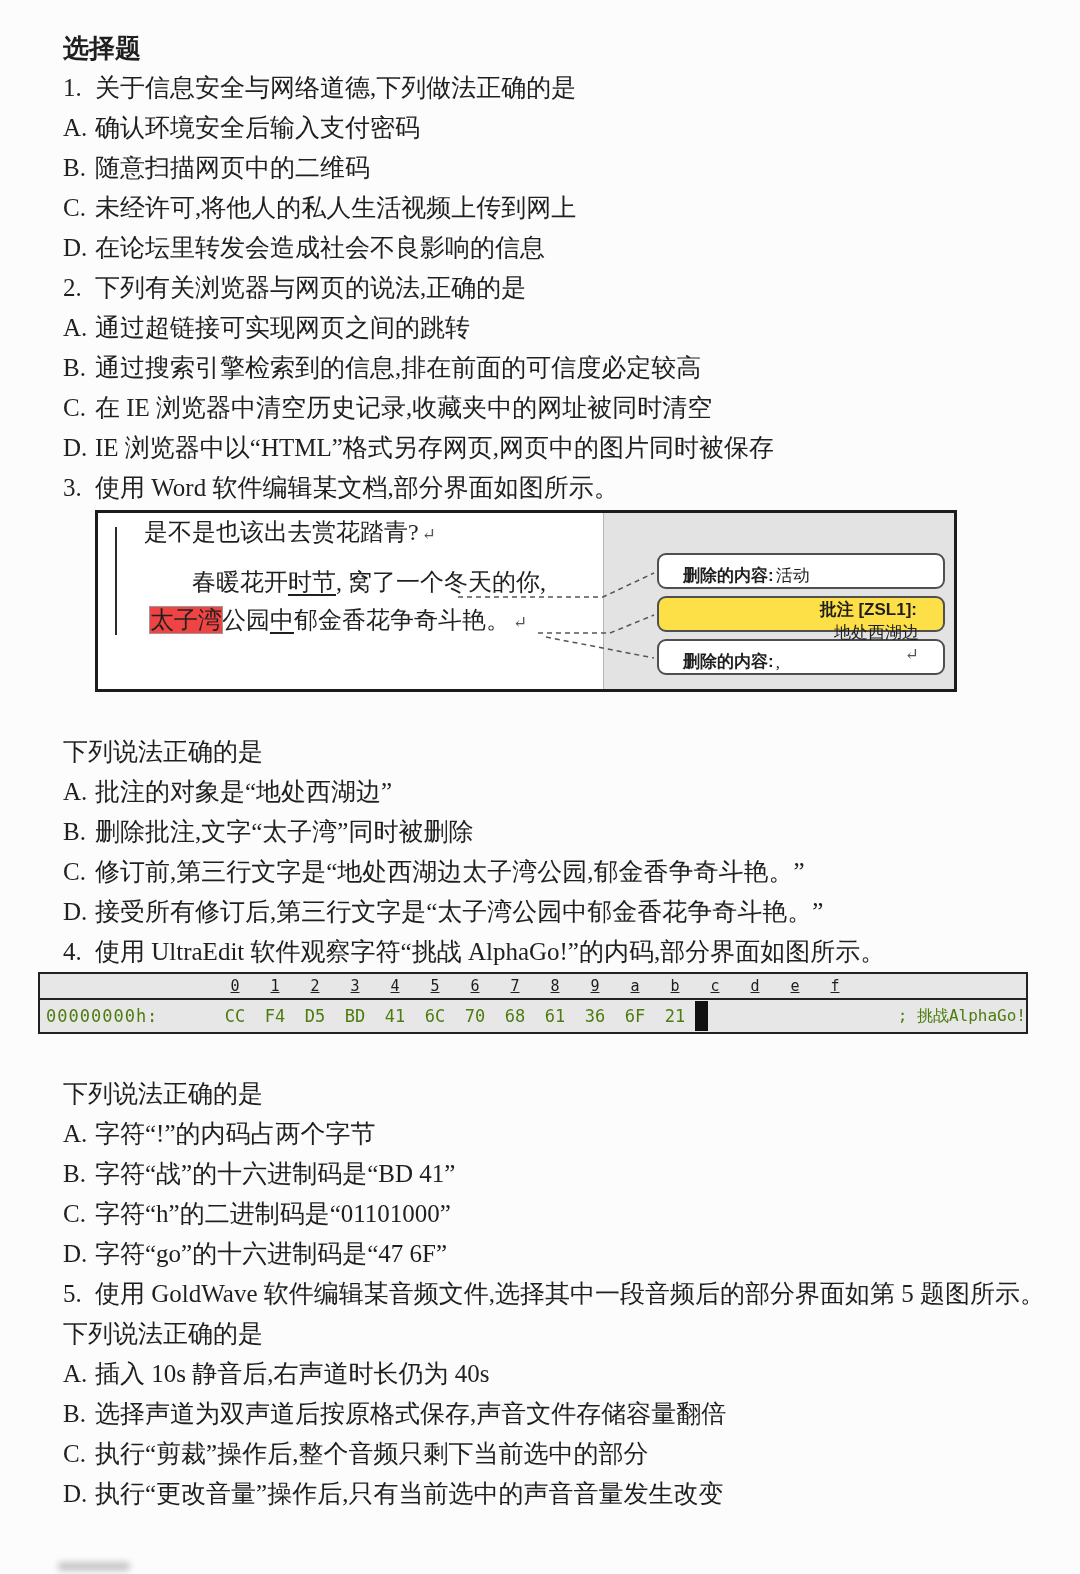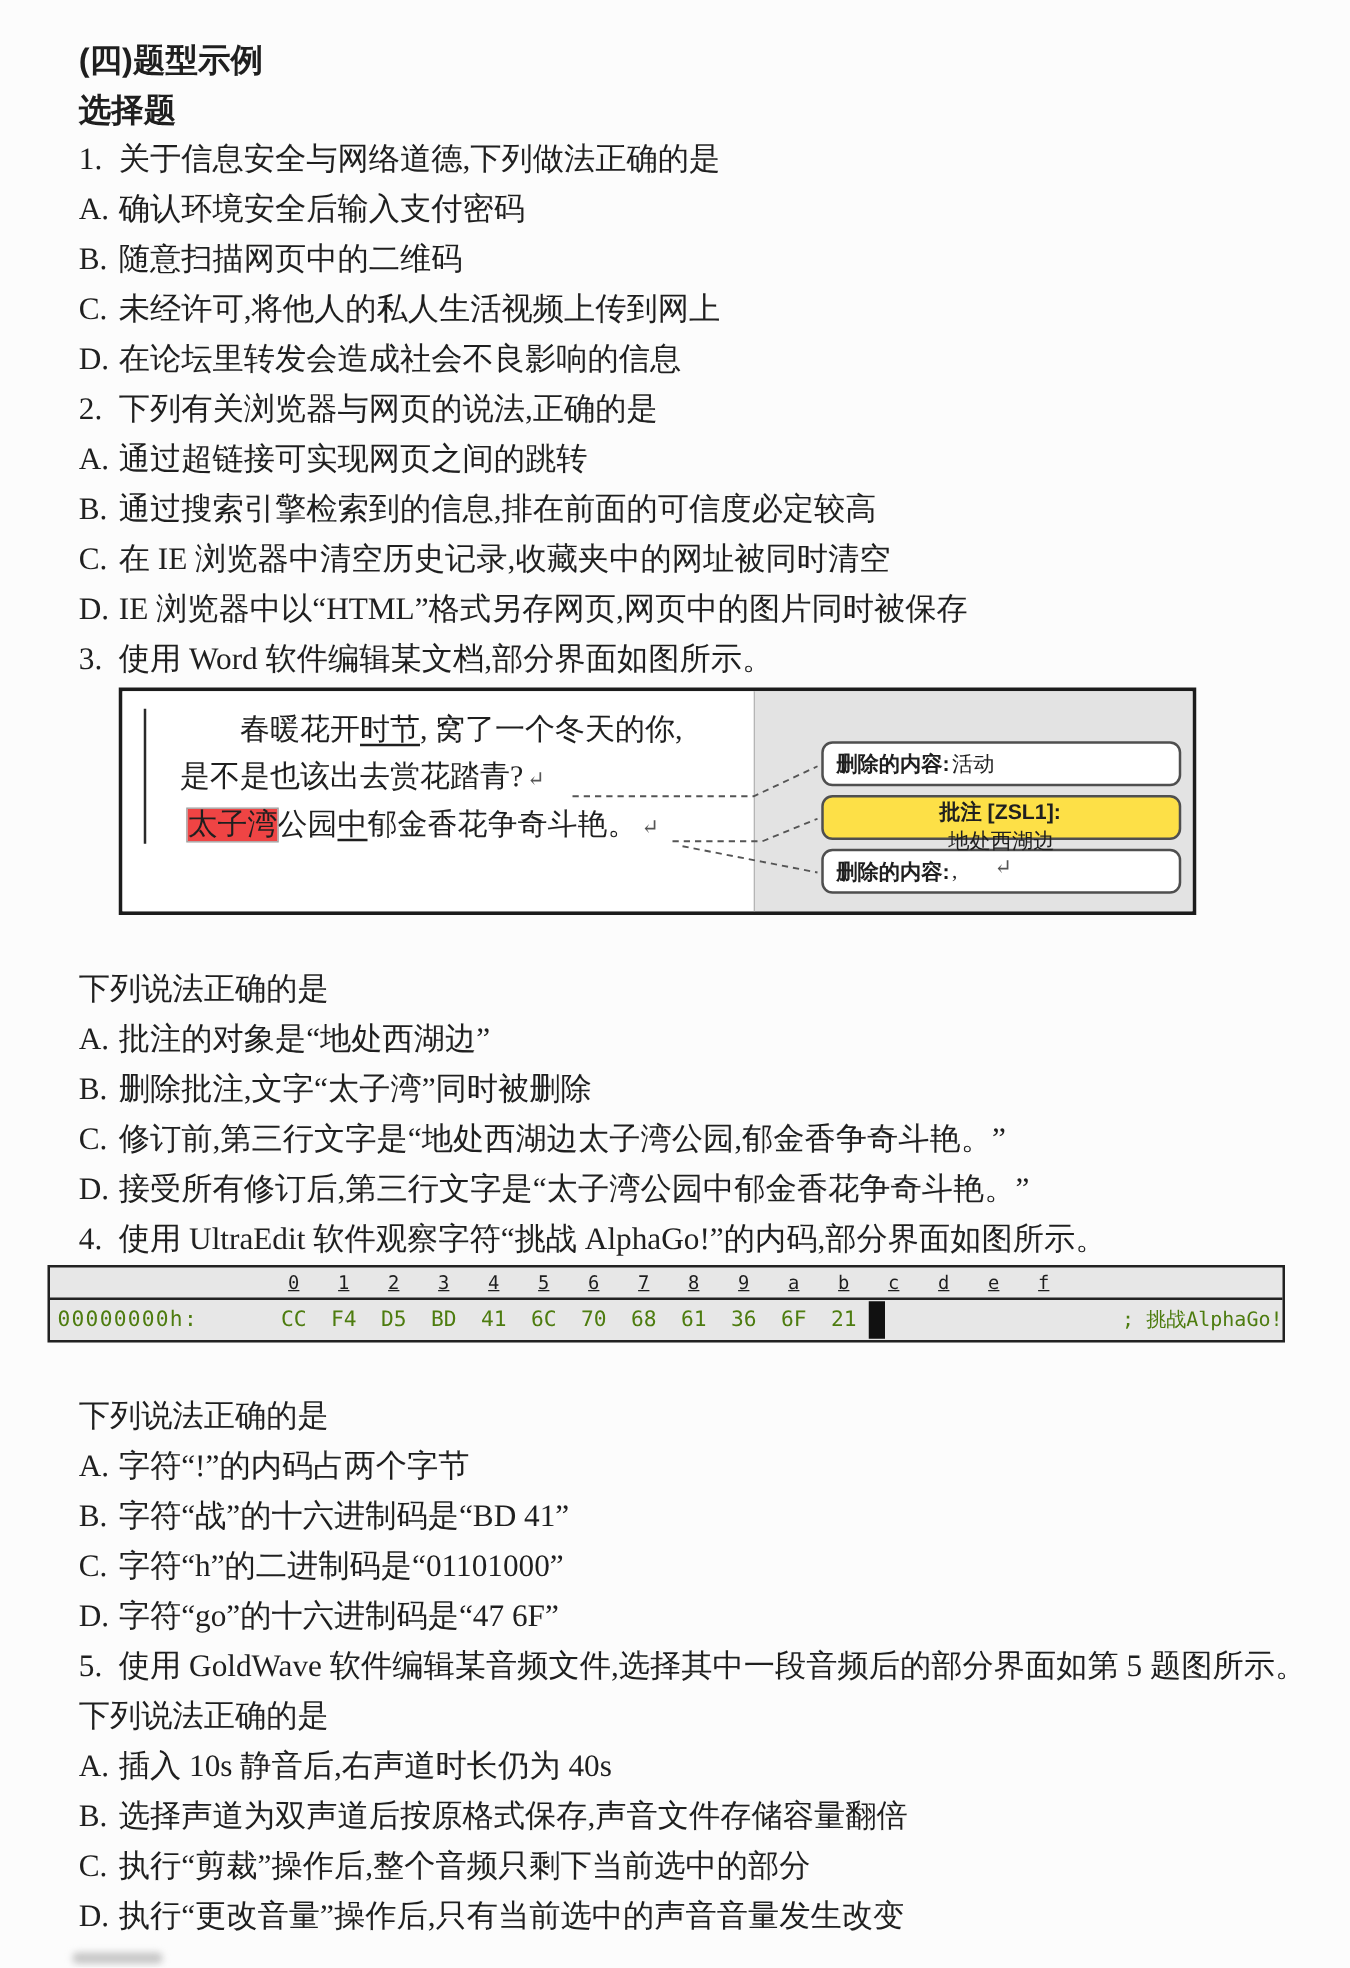--- a/index.html
+++ b/index.html
@@ -27,22 +27,22 @@
   .doc-line3{padding-left:52px;}
   .ins{text-decoration:underline;text-underline-offset:4px;}
   .cmt{background:#ef4444;outline:1px solid #9a9a9a;}
   .pilcrow{font-size:17px;color:#555;margin-left:3px;}
   .balloon-panel{
     position:absolute;left:505px;top:0;right:0;bottom:0;background:#e3e3e3;
     border-left:1px solid #b5b5b5;padding:40px 0 0 53px;box-sizing:border-box;
   }
   .balloon{
     width:288px;height:36px;box-sizing:border-box;border:2px solid #4f4f4f;border-radius:9px;
-    background:#ffffff;margin-bottom:7px;display:flex;align-items:center;
-    padding:0 10px;font-size:17px;white-space:nowrap;
+    background:#ffffff;margin-bottom:7px;display:flex;align-items:flex-end;
+    padding:0 24px;font-size:17px;white-space:nowrap;
   }
   .balloon b{font-family:"Liberation Sans","DejaVu Sans",sans-serif;font-weight:700;margin-right:2px;}
   .balloon.gray{background:#fde047;flex-direction:column;}
   .connectors{position:absolute;left:0;top:0;width:856px;height:176px;pointer-events:none;}
 
   
   .hex-fig{
     margin:0 0 40px -25px;width:990px;height:62px;box-sizing:border-box;
     border:2px solid #222;background:#e7e7e7;
     font-family:"DejaVu Sans Mono","Liberation Mono",monospace;
@@ -58,23 +58,20 @@
   .hex-ascii{flex:1 1 auto;text-align:right;padding-right:0;font-size:16px;white-space:nowrap;}
 
   .footer-smudge{position:absolute;left:58px;bottom:3px;width:72px;height:9px;background:#c6c6c6;border-radius:4px;filter:blur(3px);}
 </style>
 </head>
 <body>
 
 <main class="page">
 
   <div class="line heading">
-      <span class="txt">(四)题型示例</span>
-    </div>
-  <div class="line heading">
       <span class="txt">选择题</span>
     </div>
 
   <div class="line">
       <span class="marker">1.</span>
       <span class="txt">关于信息安全与网络道德,下列做法正确的是</span>
     </div>
   <div class="line">
       <span class="marker">A.</span>
       <span class="txt">确认环境安全后输入支付密码</span>
@@ -114,22 +111,22 @@
     </div>
 
   <div class="line">
       <span class="marker">3.</span>
       <span class="txt">使用 Word 软件编辑某文档,部分界面如图所示。</span>
     </div>
 
   <figure class="word-fig">
     <div class="doc-area">
       <div class="change-bar"></div>
+      <p class="doc-line doc-line2"><span>是不是也该出去赏花踏青?</span><span class="pilcrow">↵</span></p>
       <p class="doc-line doc-line1"><span>春暖花开</span><span class="ins">时节</span><span>, 窝了一个冬天的你,</span></p>
-      <p class="doc-line doc-line2"><span>是不是也该出去赏花踏青?</span><span class="pilcrow">↵</span></p>
       <p class="doc-line doc-line3"><span class="cmt">太子湾</span><span>公园</span><span class="ins">中</span><span>郁金香花争奇斗艳。</span><span class="pilcrow">↵</span></p>
     </div>
     <div class="balloon-panel">
       <div class="balloon">
           <b>删除的内容:</b>
           <span>活动</span>
         </div>
       <div class="balloon gray">
           <b>批注 [ZSL1]:</b>
           <span>地处西湖边</span>

